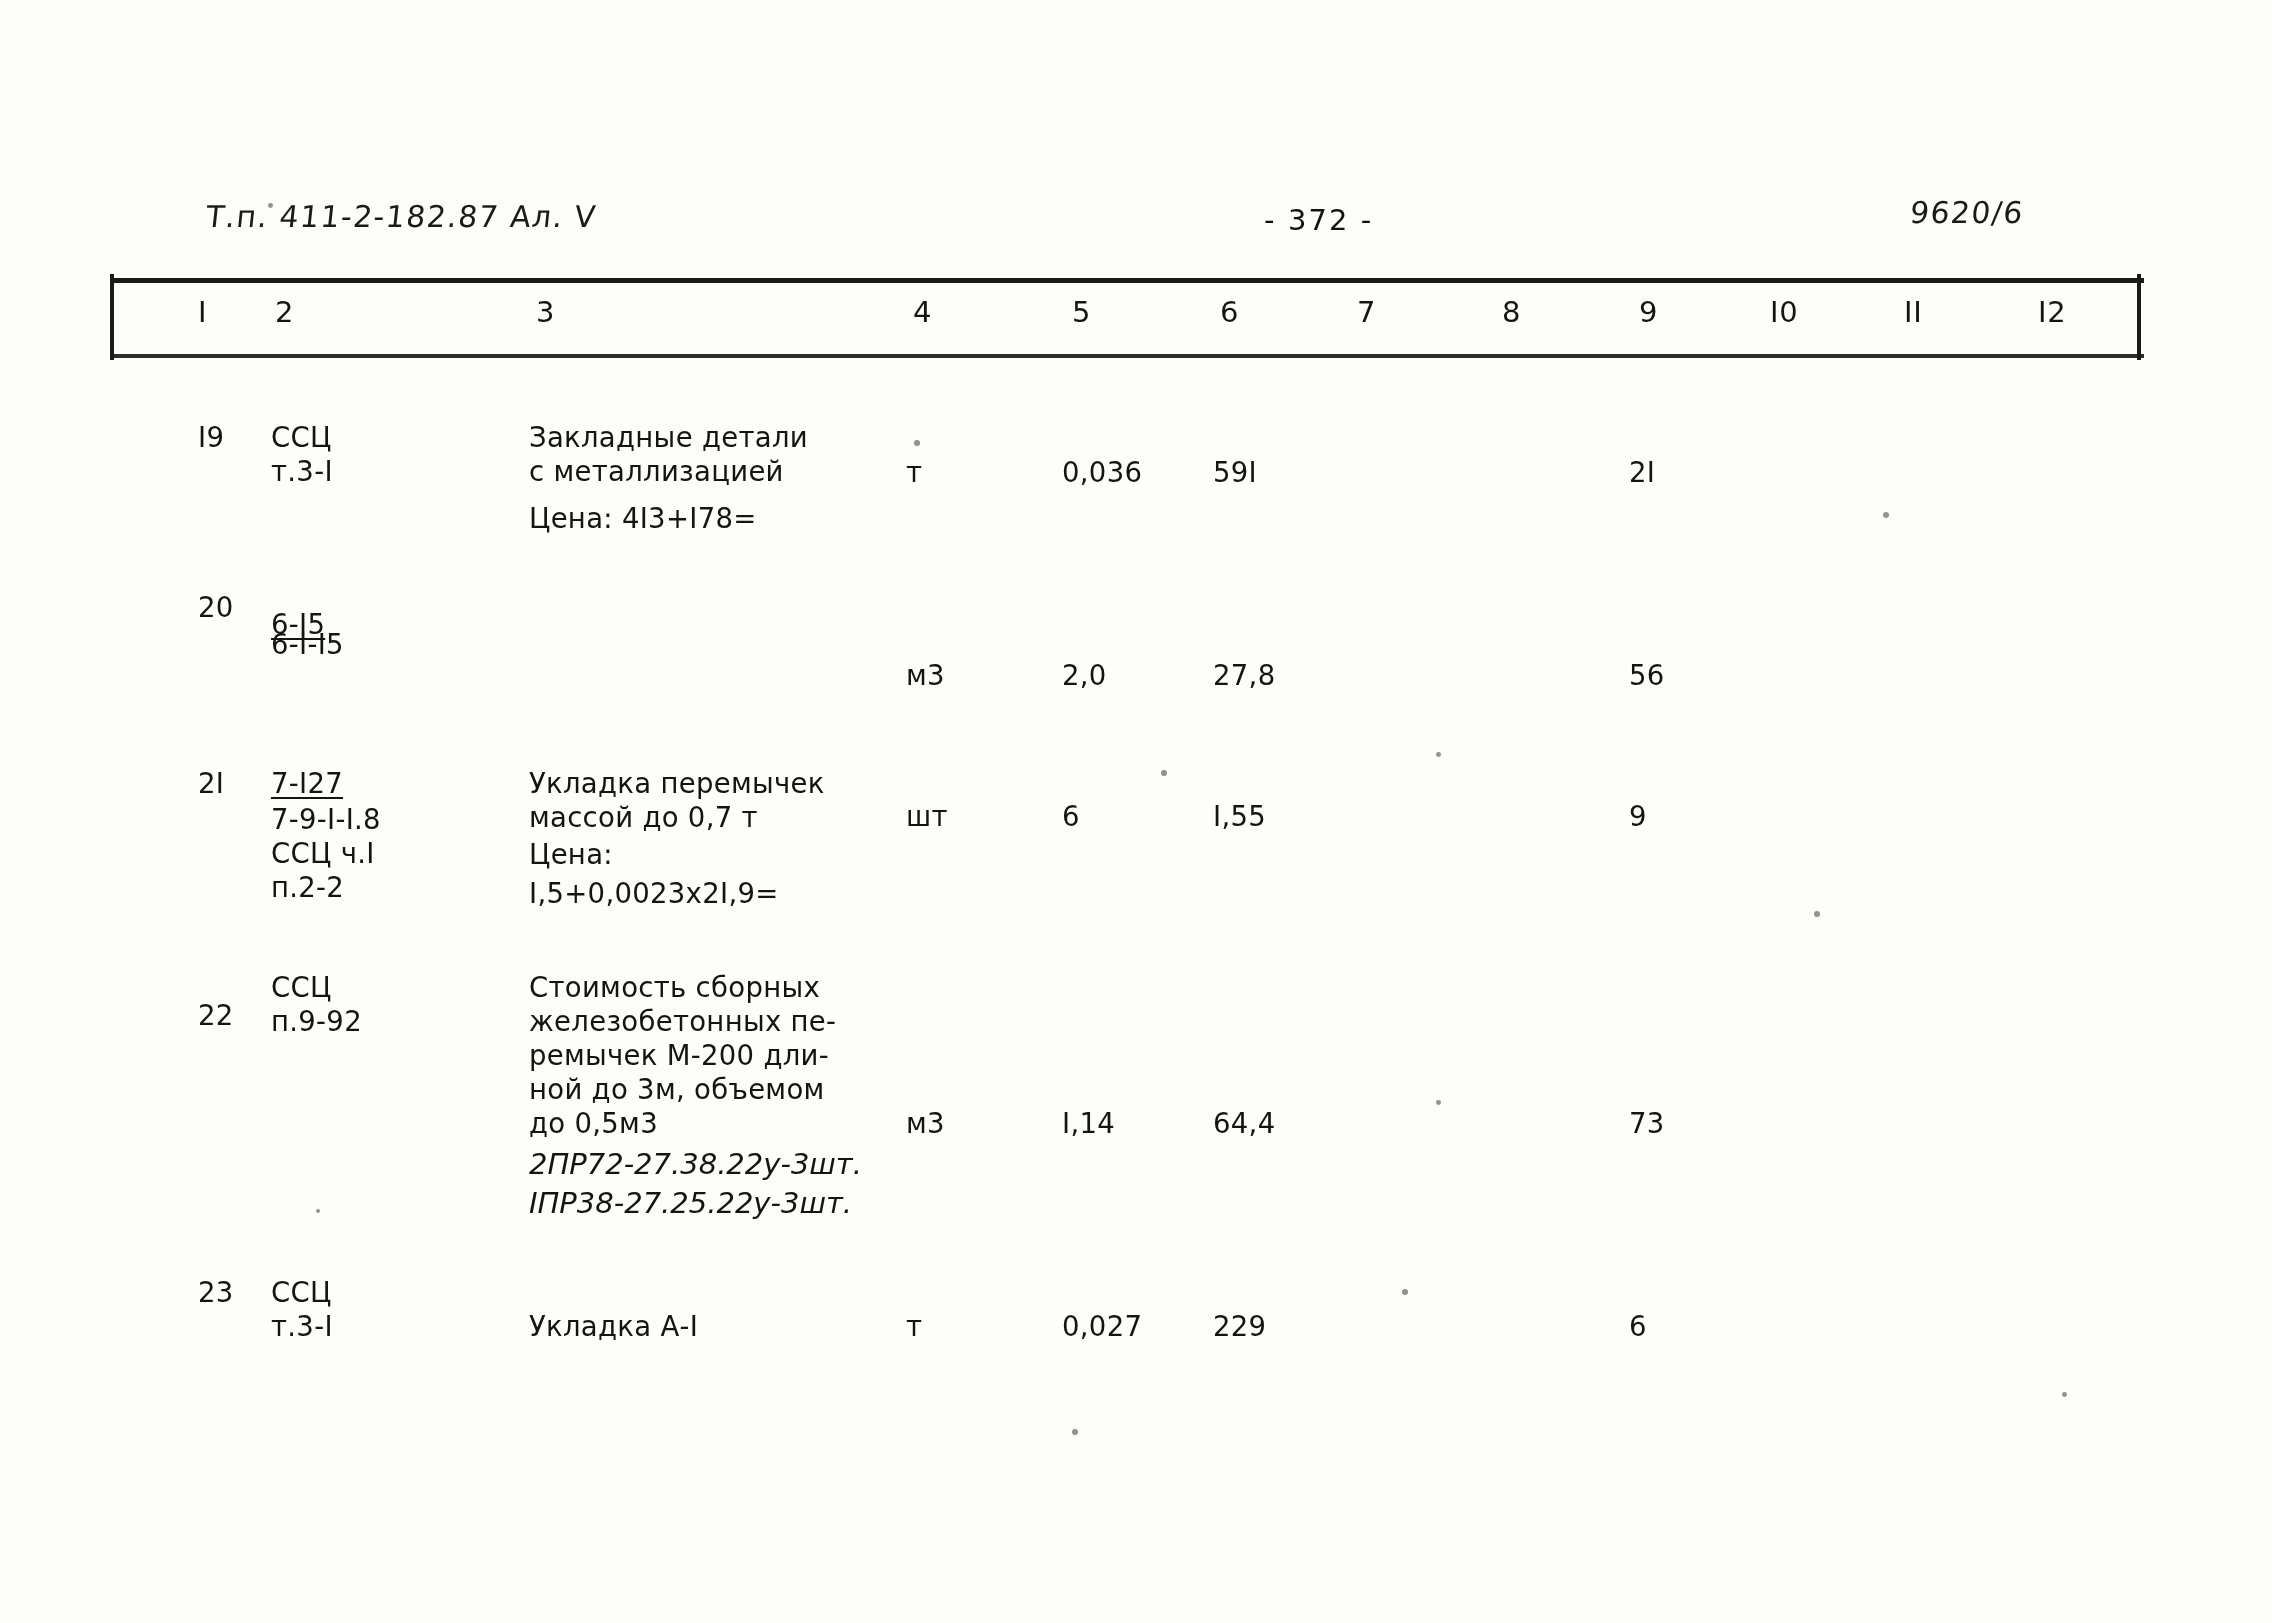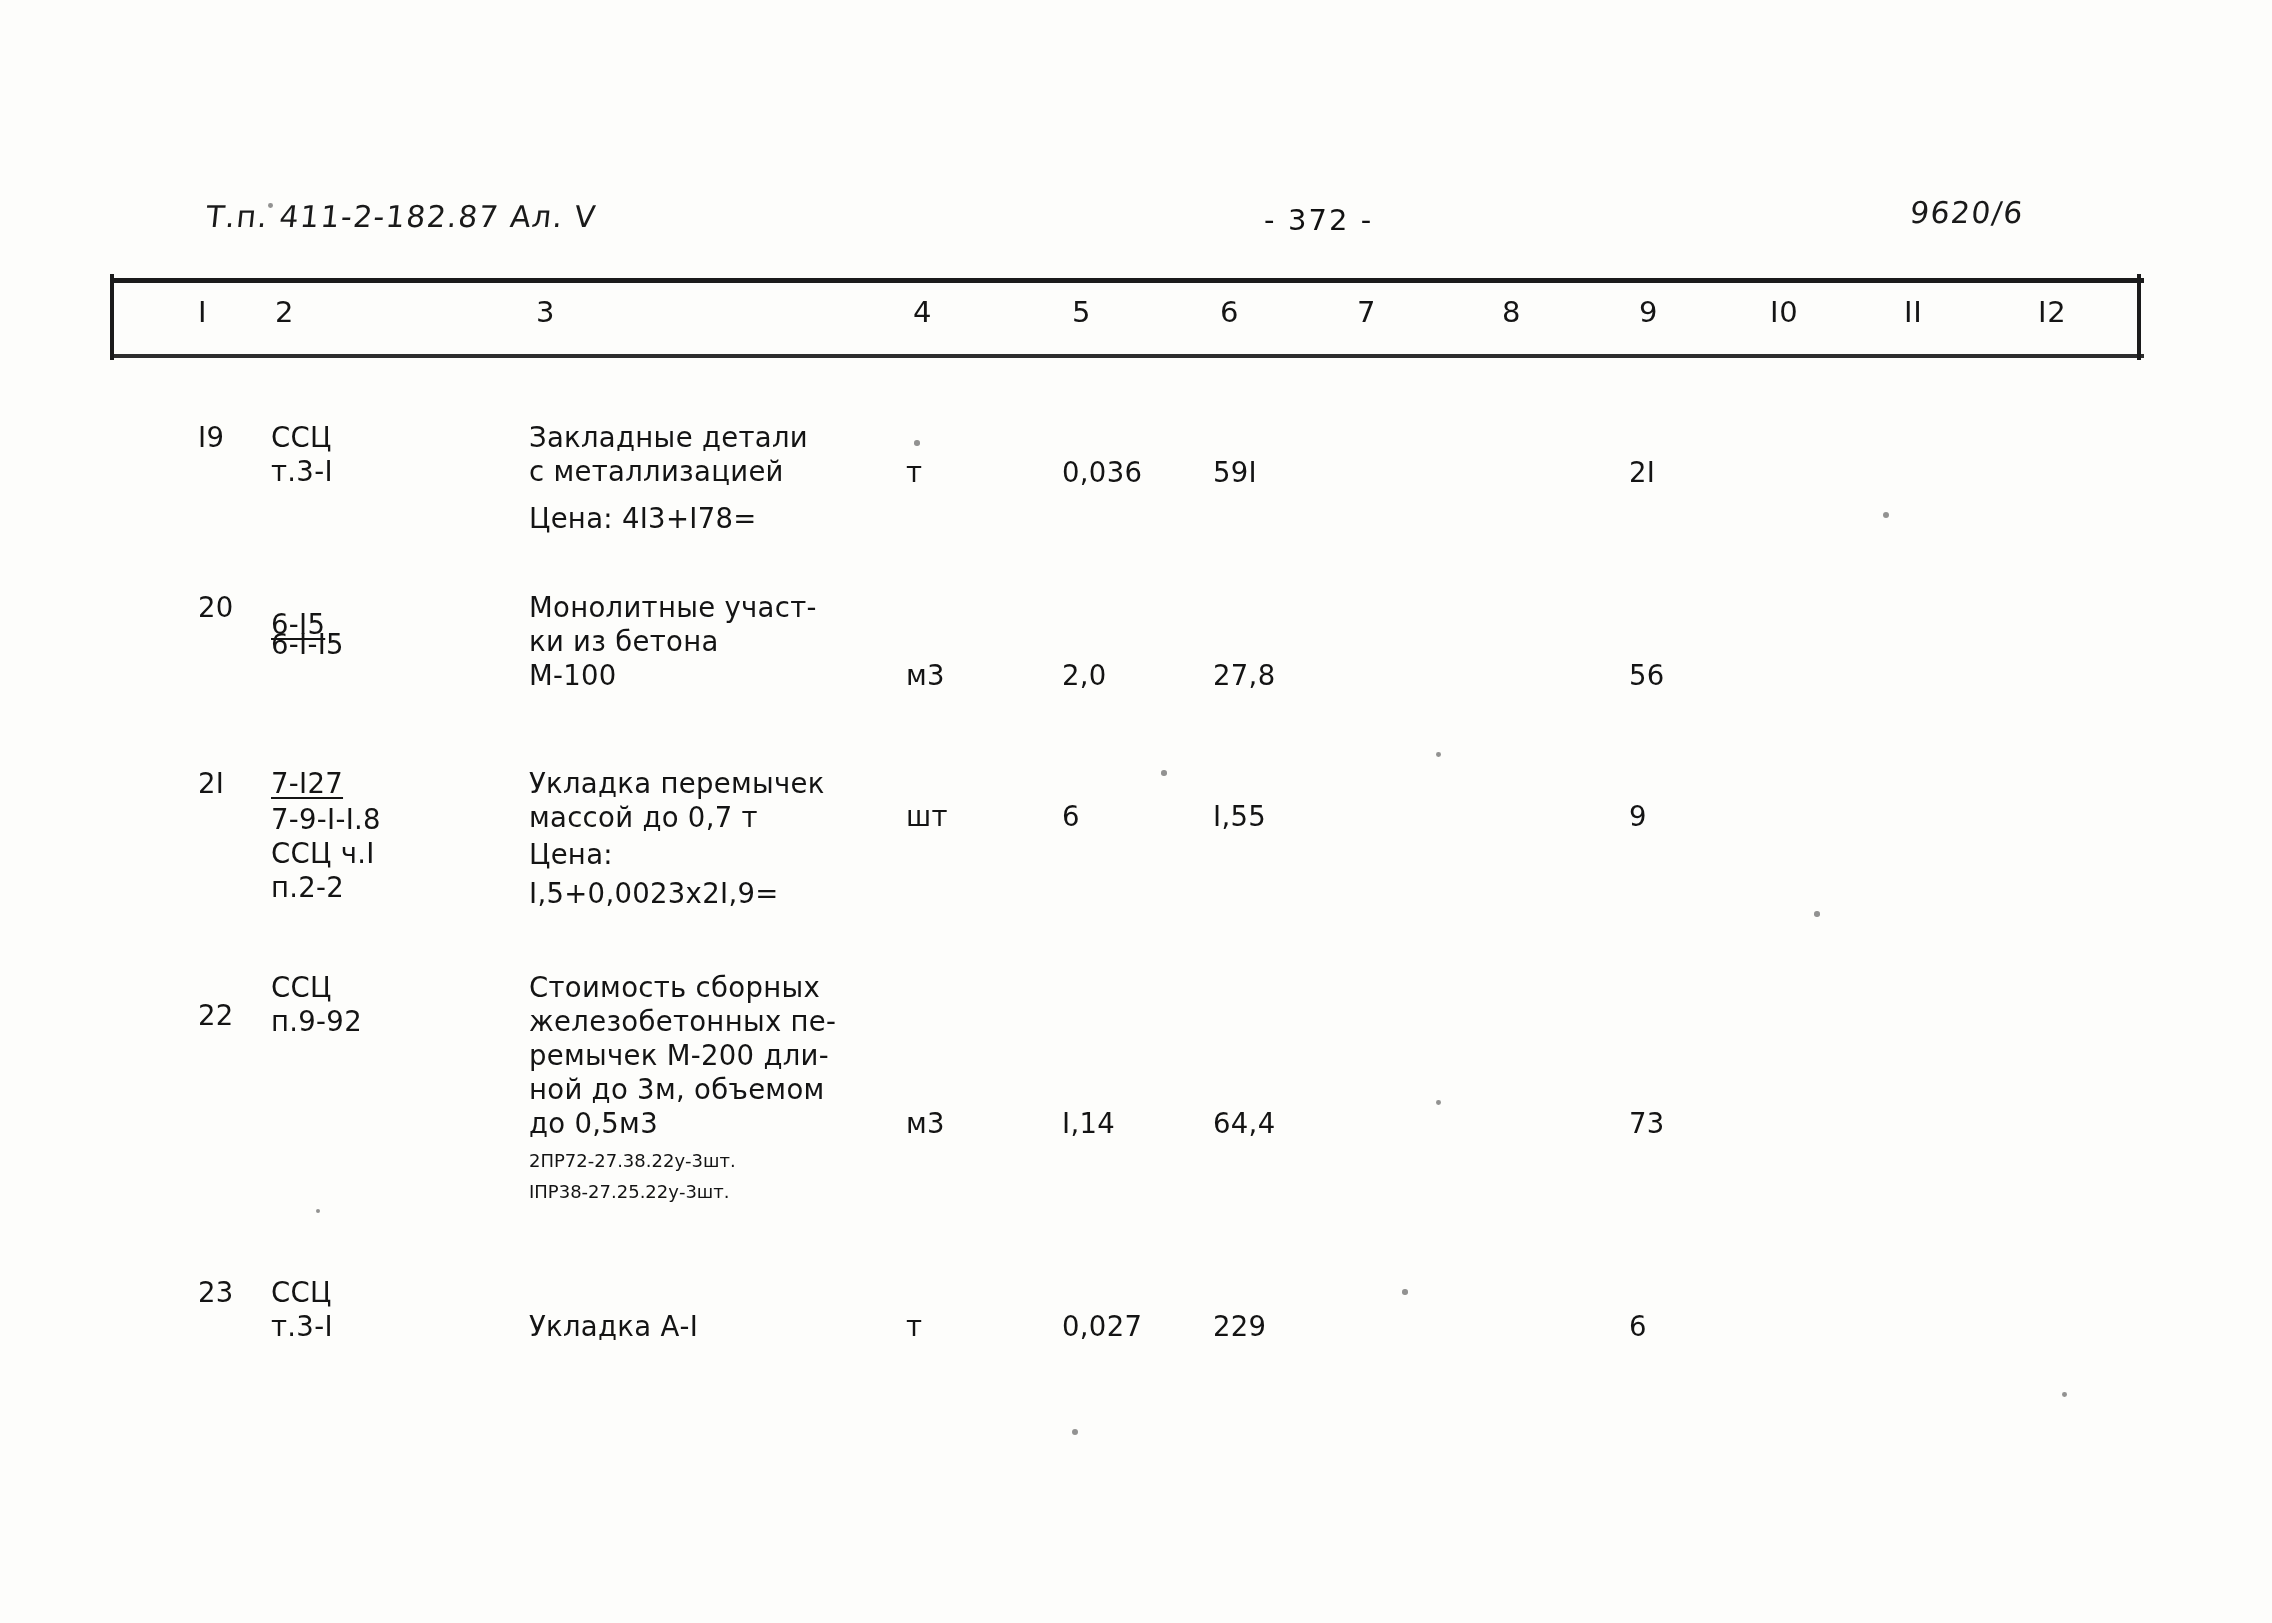--- a/index.html
+++ b/index.html
@@ -129,23 +129,24 @@
   .c5 { left: 1062px; text-align: right; }
   .c6 { left: 1213px; }
   .c9 { left: 1629px; }
 
   .underline {
     text-decoration: underline;
     text-decoration-thickness: 2.1px;
     text-underline-offset: 4.1px;
   }
   .small {
-    font-size: 18px;
-    line-height: 31px;
+    font-size: 29px;
+    line-height: 39px;
     letter-spacing: 0;
+    font-style: italic;
   }
 
   
   .speck {
     position: absolute;
     background: #3a3a3a;
     border-radius: 50%;
     opacity: .55;
   }
 </style>
@@ -190,23 +191,20 @@
       <div class="cell c4" style="top:43px;">т</div>
       <div class="cell c5" style="top:43px;">0,036</div>
       <div class="cell c6" style="top:43px;">59I</div>
       <div class="cell c9" style="top:43px;">2I</div>
     </div>
 
     <div class="row" style="height:175px;">
       <div class="cell c1" style="top:5.5px;">20</div>
       <div class="cell c2 underline" style="top:23px;">6-I5</div>
       <div class="cell c2" style="top:43px;">6-I-I5</div>
-      <div class="cell c3" style="top:5.5px;">Монолитные участ-
-ки из бетона
-М-100</div>
       <div class="cell c4" style="top:74px;">м3</div>
       <div class="cell c5" style="top:74px;">2,0</div>
       <div class="cell c6" style="top:74px;">27,8</div>
       <div class="cell c9" style="top:74px;">56</div>
     </div>
 
     <div class="row" style="height:199px;">
       <div class="cell c1" style="top:6.9px;">2I</div>
       <div class="cell c2 underline" style="top:6.9px;">7-I27</div>
       <div class="cell c2" style="top:43px;">7-9-I-I.8

